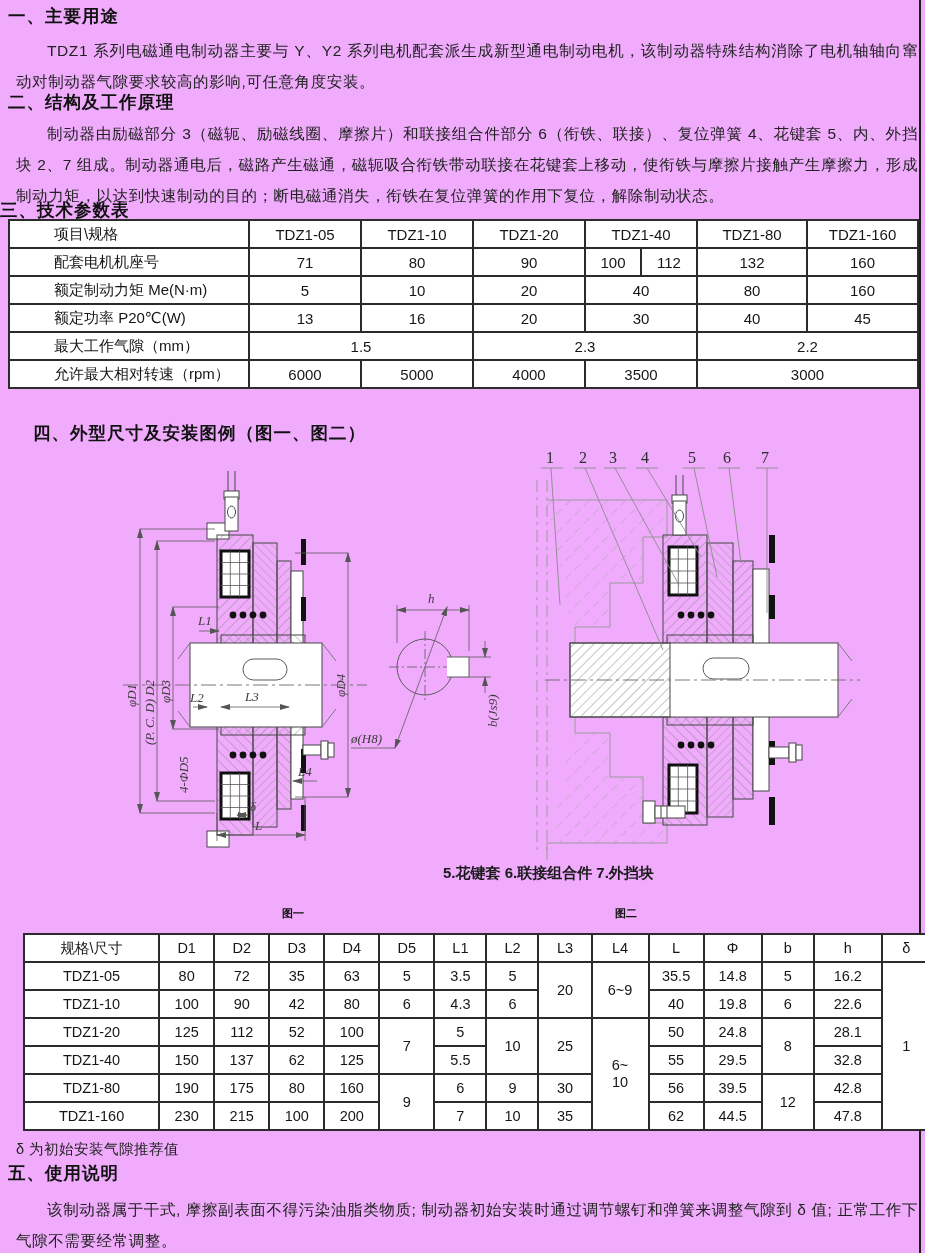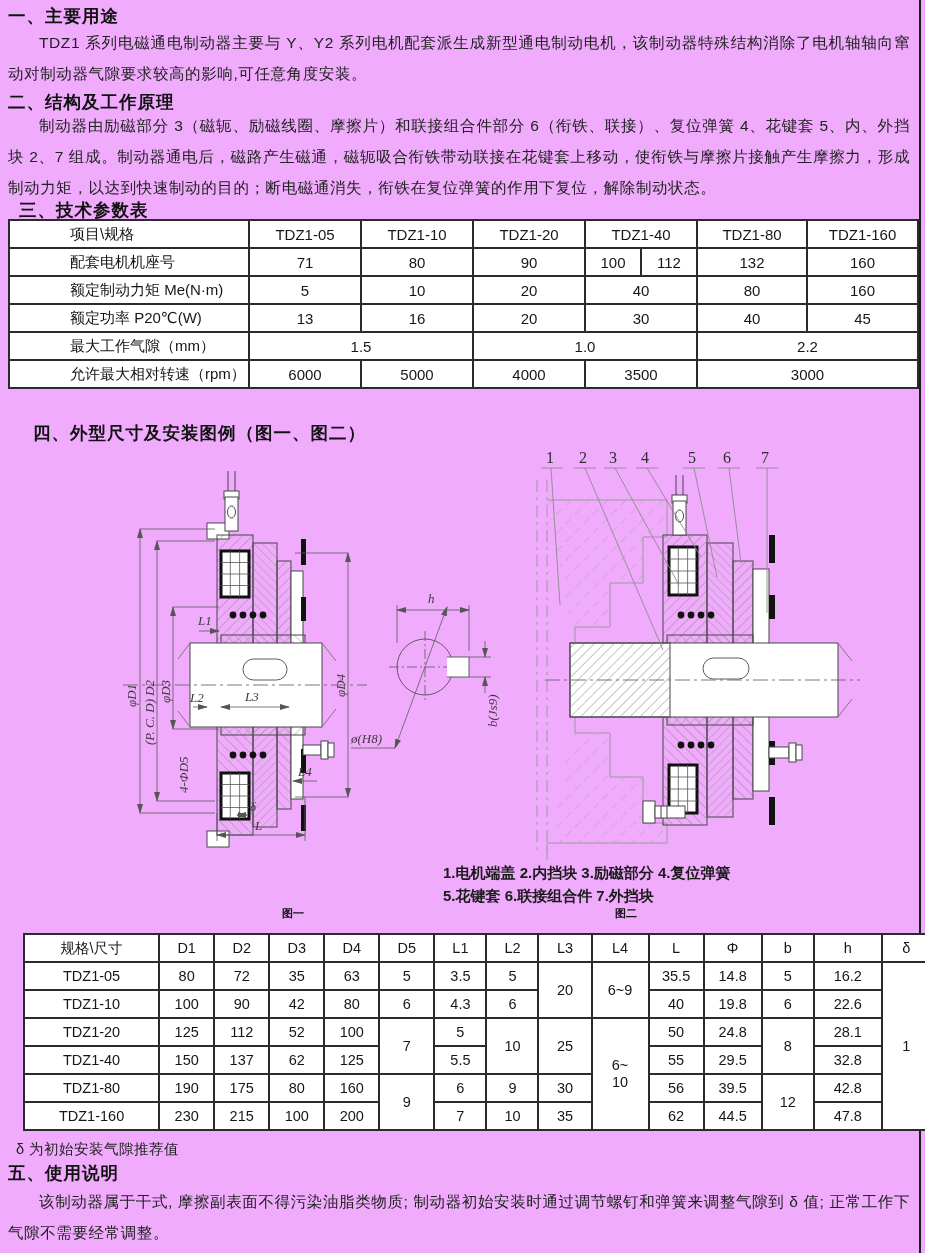--- a/index.html
+++ b/index.html
@@ -3,29 +3,29 @@
 <meta charset="utf-8">
 <style>
   html,body{margin:0;padding:0;background:#ffffff;}
   .page{
     position:relative;width:925px;height:1253px;background:#f0abfc;
     font-family:"Liberation Sans","DejaVu Sans",sans-serif;color:#1d1d1d;overflow:hidden;
   }
   .abs{position:absolute;}
   .h-sec{font-size:17.5px;font-weight:bold;letter-spacing:1px;color:#111;white-space:nowrap;}
   .para{font-size:15.5px;line-height:31px;text-align:justify;letter-spacing:0.6px;color:#222;
-        text-indent:2em;margin:0;width:902px;}
+        text-indent:2em;margin:8px;width:902px;}
   table{border-collapse:collapse;table-layout:fixed;position:absolute;left:8px;background:#fff;}
   .t1{top:219px;width:909px;}
   .t2{top:933px;width:909px;margin-left:15px;}
   td{border:2px solid #2b2b2b;text-align:center;font-size:15px;color:#161616;
      padding:0;overflow:hidden;white-space:nowrap;}
   .t1 td{height:26px;}
   .t2 td{height:26px;font-size:14.5px;}
-  td.lbl{text-align:left;padding-left:60px;}
+  td.lbl{text-align:left;padding-left:44px;}
   td.pre{white-space:pre-line;line-height:17px;}
   .caption{font-size:11px;font-weight:bold;color:#111;margin-left:46px;}
   .legend{font-size:15px;font-weight:bold;color:#1a1a1a;line-height:23px;white-space:nowrap;}
   .note{font-size:14.5px;color:#222;letter-spacing:0.5px;}
   .edge{position:absolute;left:919px;top:0;width:2px;height:1253px;background:#1c1c1c;}
   svg{position:absolute;overflow:visible;}
   svg text{font-family:"Liberation Serif","DejaVu Serif",serif;font-style:italic;
            font-size:13px;fill:#3c3c3c;}
   svg text.co{font-style:normal;font-size:16px;fill:#2e2e2e;}
 </style>
@@ -35,21 +35,21 @@
 <div class="page">
 
   <div class="edge"></div>
 
   <div class="abs h-sec" style="left:8px;top:4px;">一、主要用途</div>
   <p class="abs para" style="left:8px;top:27px;">TDZ1 系列电磁通电制动器主要与 Y、Y2 系列电机配套派生成新型通电制动电机，该制动器特殊结构消除了电机轴轴向窜动对制动器气隙要求较高的影响,可任意角度安装。</p>
 
   <div class="abs h-sec" style="left:8px;top:90px;">二、结构及工作原理</div>
   <p class="abs para" style="left:8px;top:110px;">制动器由励磁部分 3（磁轭、励磁线圈、摩擦片）和联接组合件部分 6（衔铁、联接）、复位弹簧 4、花键套 5、内、外挡块 2、7 组成。制动器通电后，磁路产生磁通，磁轭吸合衔铁带动联接在花键套上移动，使衔铁与摩擦片接触产生摩擦力，形成制动力矩，以达到快速制动的目的；断电磁通消失，衔铁在复位弹簧的作用下复位，解除制动状态。</p>
 
-  <div class="abs h-sec" style="left:19px;top:198px;text-align:center;">三、技术参数表</div>
+  <div class="abs h-sec" style="left:0;top:198px;text-align:center;">三、技术参数表</div>
 
   <table class="t1">
     <colgroup>
       <col style="width:240px">
         <col style="width:112px">
         <col style="width:112px">
         <col style="width:112px">
       <col style="width:56px">
         <col style="width:56px">
         <col style="width:110px">
@@ -89,21 +89,21 @@
       <td>13</td>
       <td>16</td>
       <td>20</td>
       <td colspan="2">30</td>
       <td>40</td>
       <td>45</td>
     </tr>
     <tr>
       <td class="lbl">最大工作气隙（mm）</td>
       <td colspan="2">1.5</td>
-      <td colspan="3">1.0</td>
+      <td colspan="3">2.3</td>
       <td colspan="2">2.2</td>
     </tr>
     <tr>
       <td class="lbl">允许最大相对转速（rpm）</td>
       <td>6000</td>
       <td>5000</td>
       <td>4000</td>
       <td colspan="2">3500</td>
       <td colspan="2">3000</td>
     </tr>
@@ -311,21 +311,20 @@
       <text class="co" x="64" y="18" stroke="none">2</text>
       <text class="co" x="94" y="18" stroke="none">3</text>
       <text class="co" x="126" y="18" stroke="none">4</text>
       <text class="co" x="173" y="18" stroke="none">5</text>
       <text class="co" x="208" y="18" stroke="none">6</text>
       <text class="co" x="246" y="18" stroke="none">7</text>
     </g>
   </svg>
 
   <div class="abs legend" style="left:443px;top:861px;">
-    <div>1.电机端盖 2.内挡块 3.励磁部分 4.复位弹簧</div>
     <div>5.花键套 6.联接组合件 7.外挡块</div>
   </div>
   <div class="abs caption" style="left:236px;top:906px;">图一</div>
   <div class="abs caption" style="left:569px;top:906px;">图二</div>
 
   <table class="t2">
     <colgroup>
       <col style="width:135px">
         <col style="width:55px">
         <col style="width:55px">

